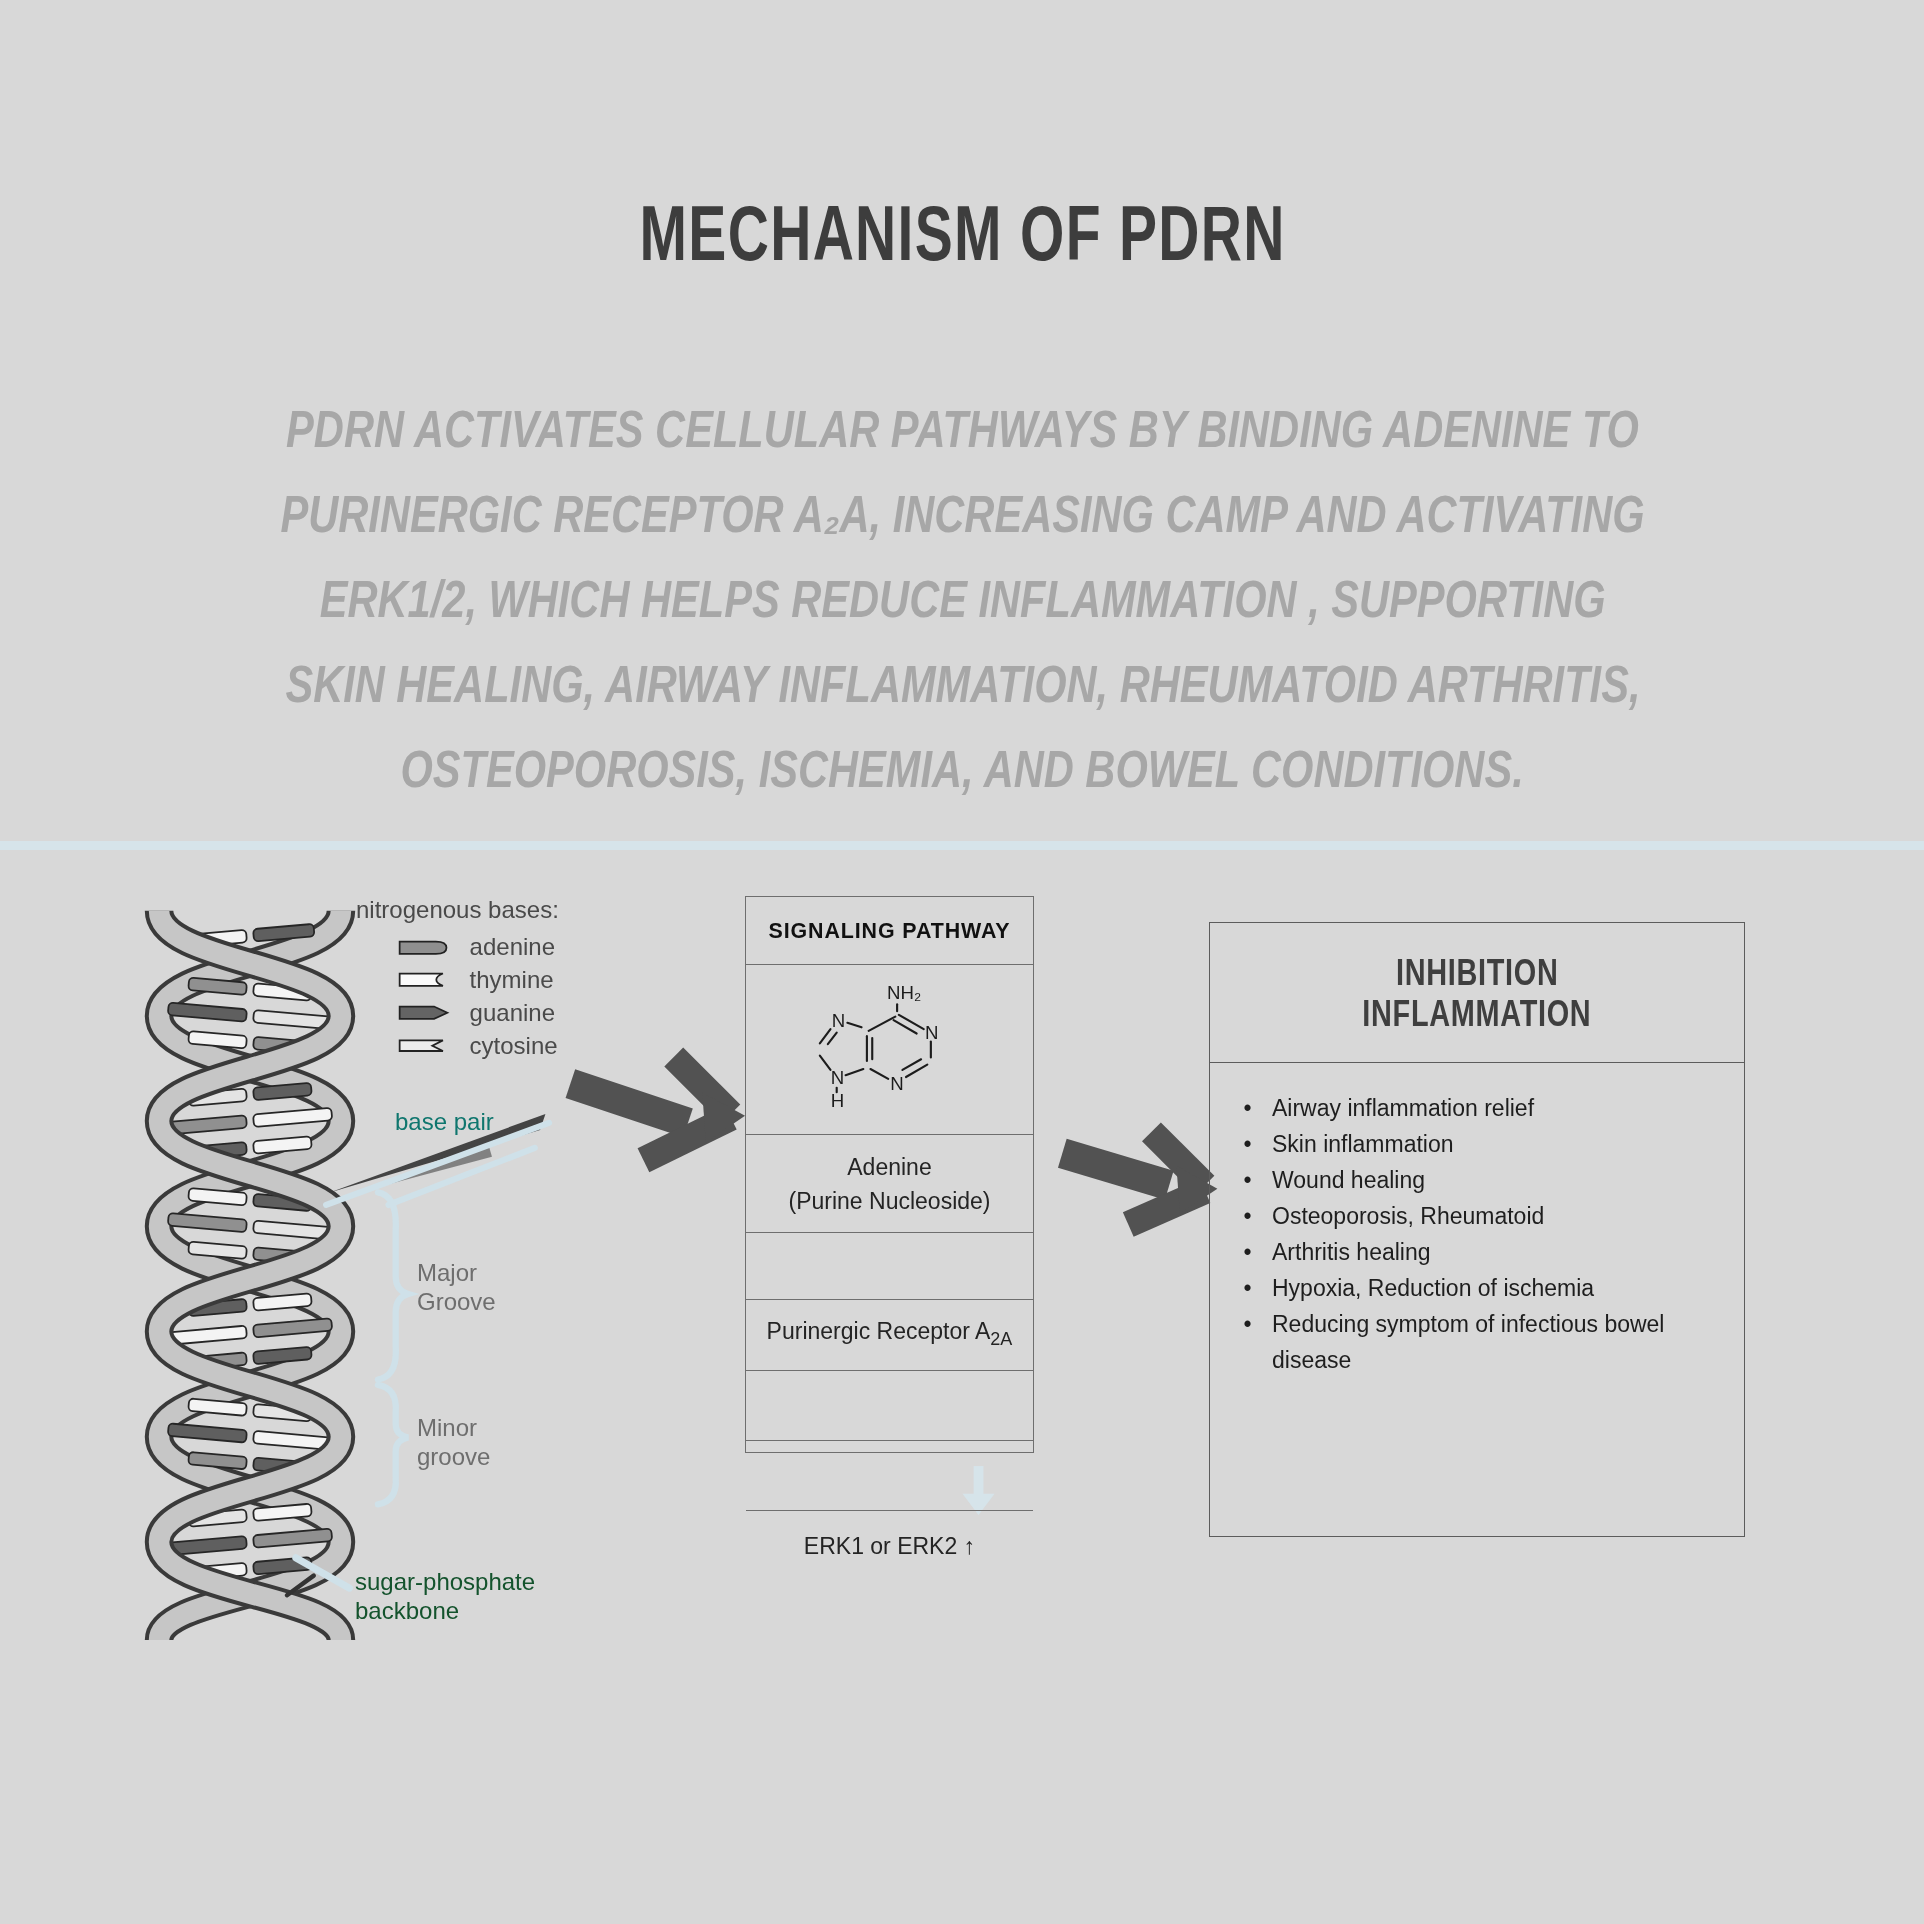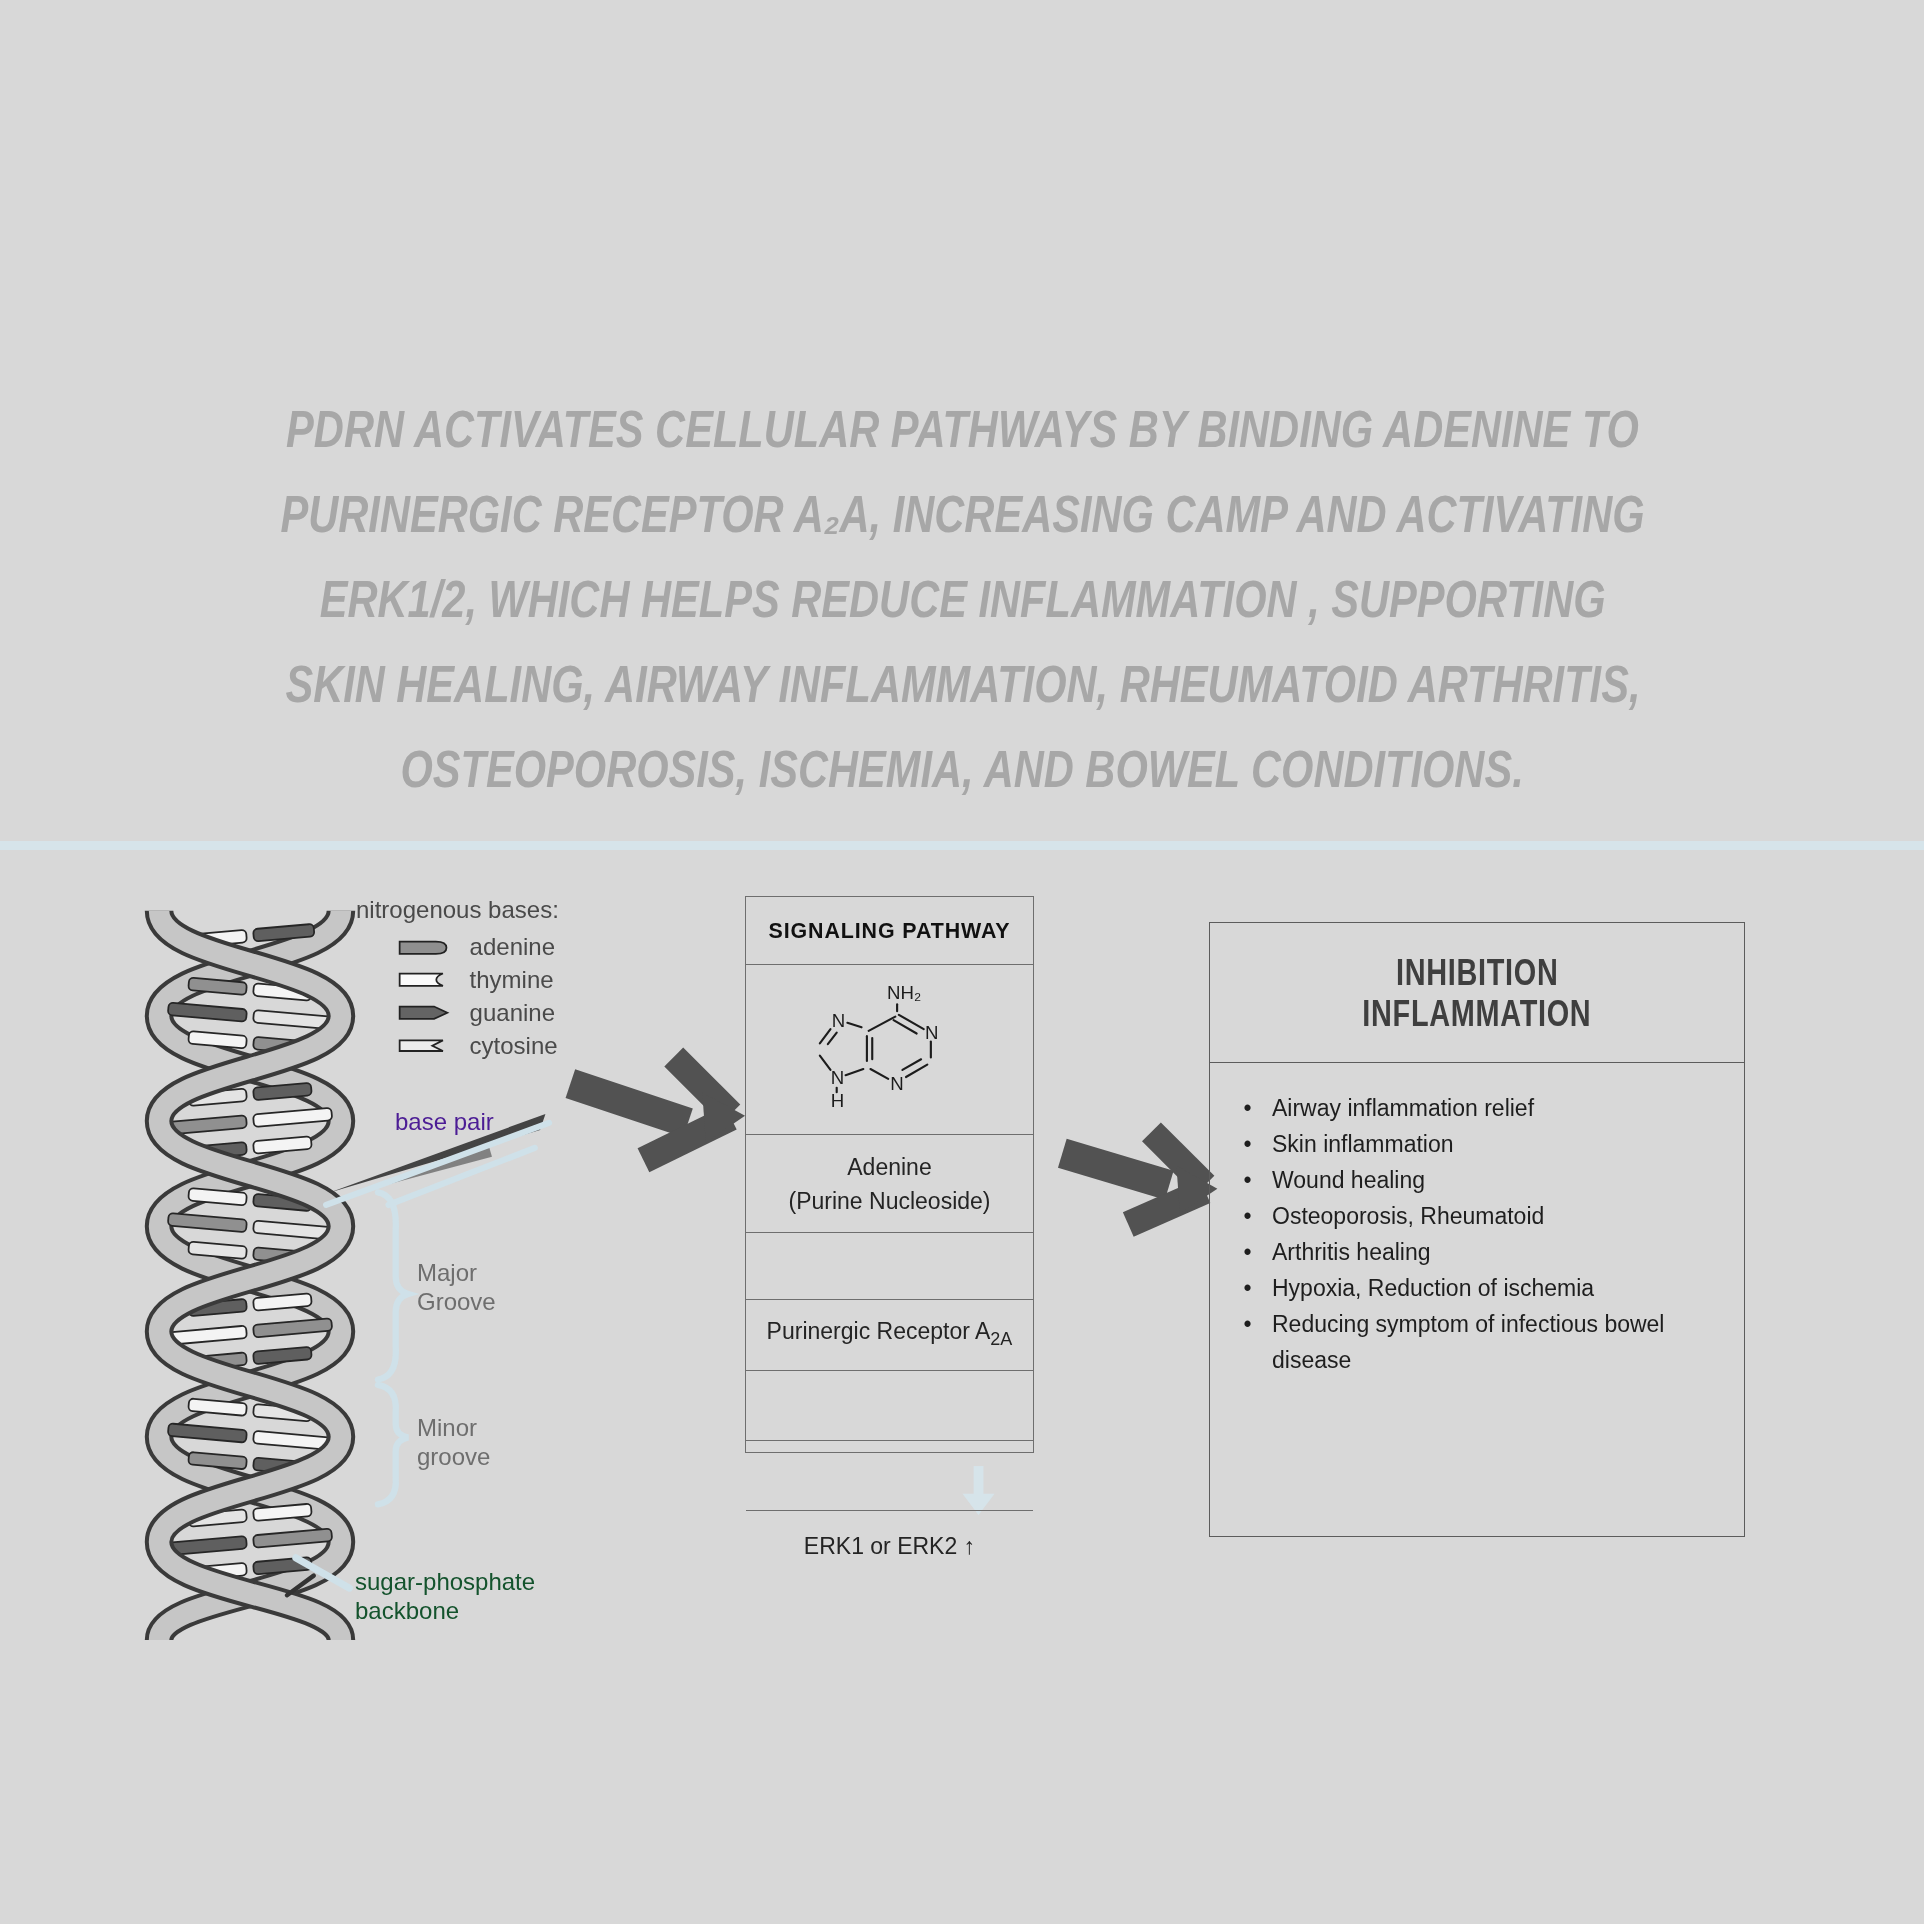--- a/index.html
+++ b/index.html
@@ -11,21 +11,21 @@
   .title{position:absolute;top:189px;left:0;width:100%;text-align:center;
          font-size:77px;color:#3d3d3d;letter-spacing:1.8px;}
   .subtitle{position:absolute;top:387px;left:0;width:100%;text-align:center;color:#a7a7a7;}
   .subtitle .line{height:85px;line-height:85px;font-size:52px;font-style:italic;}
   .subtitle .cond{transform:scaleX(.80);}
   .divider{position:absolute;left:0;top:841px;width:100%;height:9px;background:#d6e4ea;}
 
   
   .dna-svg{position:absolute;left:134px;top:900px;z-index:1;}
   .deco{position:absolute;left:0;top:0;width:1925px;height:1925px;z-index:2;pointer-events:none;}
-  .ann{position:absolute;z-index:3;color:#4c1d95;font-size:24px;line-height:29px;}
+  .ann{position:absolute;z-index:3;color:#0f766e;font-size:24px;line-height:29px;}
   .legend{position:absolute;left:356px;top:896px;z-index:3;}
   .legend-title{font-size:24px;color:#4a4a4a;margin-bottom:12.5px;}
   .legend-row{display:flex;align-items:center;margin:11.6px 0 11.6px 41px;height:21.4px;}
   .legend-row svg{flex:0 0 auto;}
   .legend-row span{margin-left:19.6px;font-size:24px;color:#4a4a4a;}
   .groove{color:#6e6e6e;}
 
   
   .pathway{position:absolute;left:745px;top:896px;width:289px;height:557px;z-index:2;
            border:1.8px solid #6e6e6e;box-sizing:border-box;display:grid;
@@ -45,20 +45,23 @@
   .inhibition ul{margin:0;padding:27px 25px 0 30px;}
   .inhibition li{list-style:none;position:relative;padding-left:32px;font-size:23px;
                  line-height:36px;color:#1e1e1e;}
   .inhibition li::before{content:"\2022";position:absolute;left:3.6px;color:#1e1e1e;}
 </style>
 </head>
 <body>
 
 <div class="canvas">
 
+  <div class="title">
+    <span class="cond">MECHANISM OF PDRN</span>
+  </div>
   <div class="subtitle">
     <div class="line"><span class="cond">PDRN ACTIVATES CELLULAR PATHWAYS BY BINDING ADENINE TO</span></div>
     <div class="line"><span class="cond">PURINERGIC RECEPTOR A₂A, INCREASING CAMP AND ACTIVATING</span></div>
     <div class="line"><span class="cond">ERK1/2, WHICH HELPS REDUCE INFLAMMATION , SUPPORTING</span></div>
     <div class="line"><span class="cond">SKIN HEALING, AIRWAY INFLAMMATION, RHEUMATOID ARTHRITIS,</span></div>
     <div class="line"><span class="cond">OSTEOPOROSIS, ISCHEMIA, AND BOWEL CONDITIONS.</span></div>
   </div>
   <div class="divider"></div>
 
   <svg class="dna-svg" width="232" height="740" viewBox="0 0 260 830">

